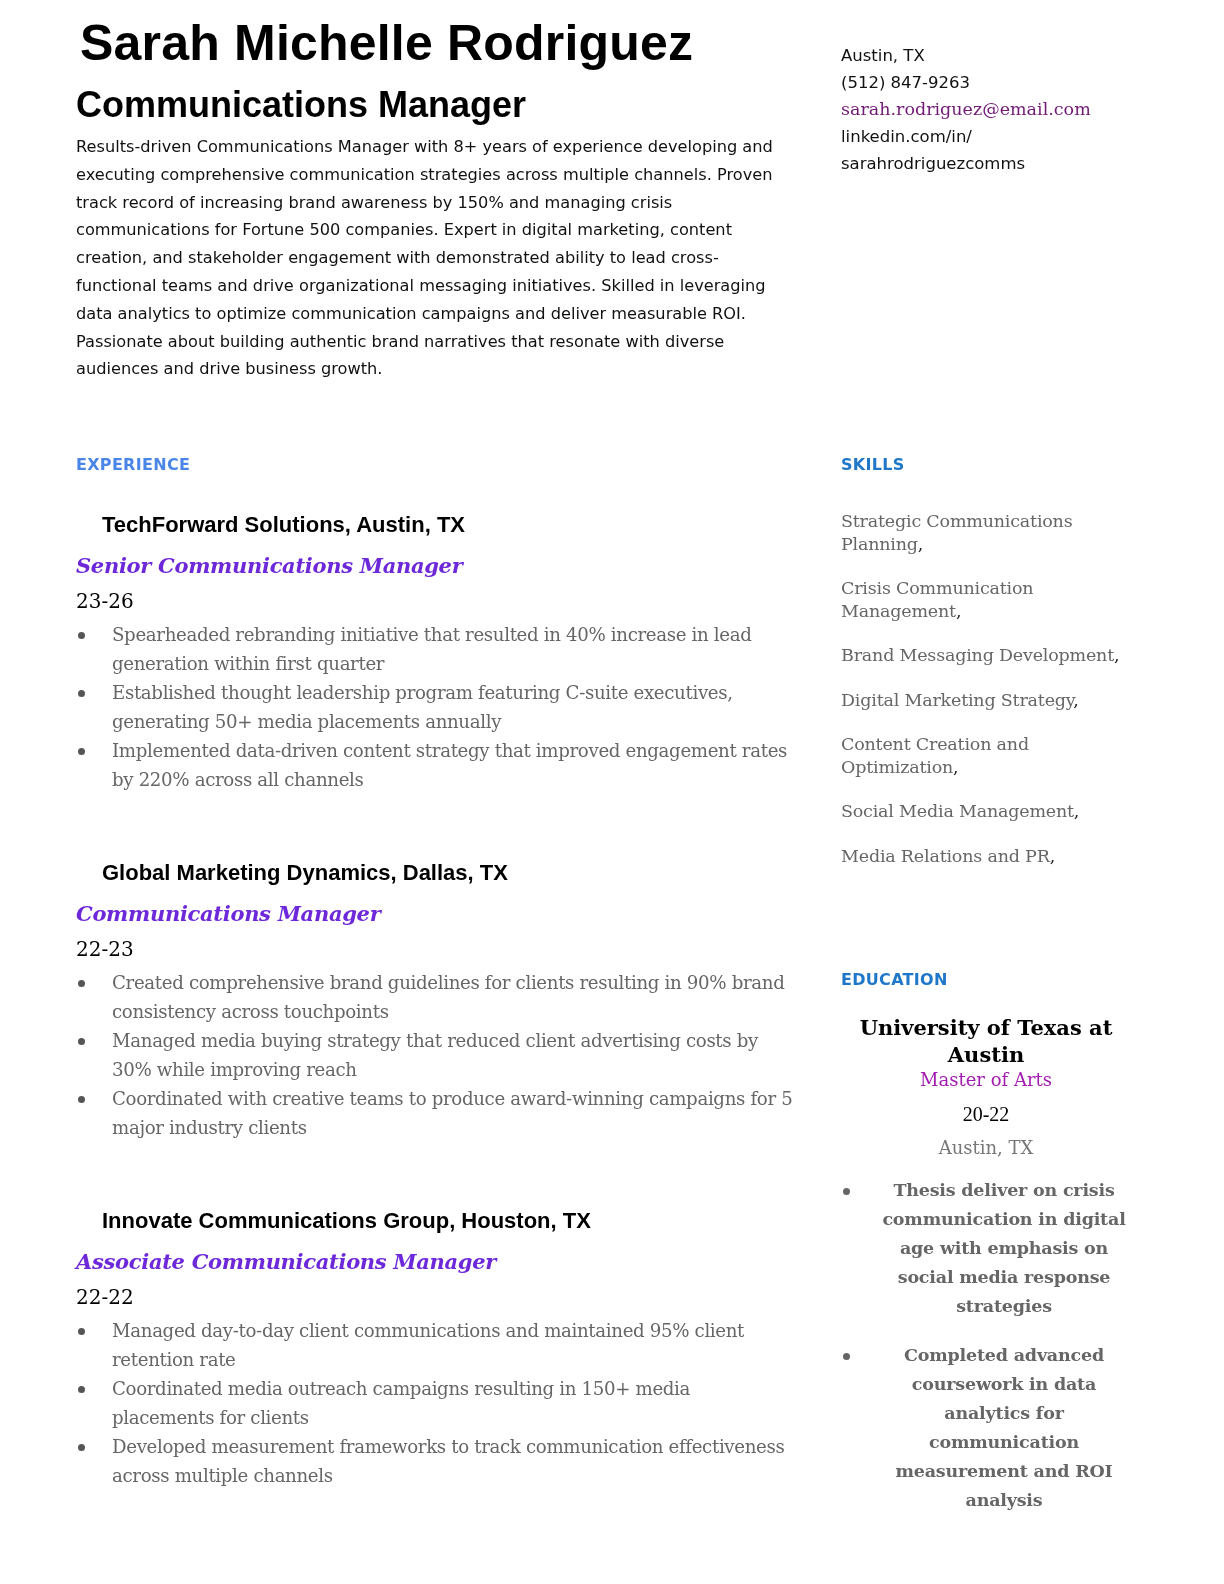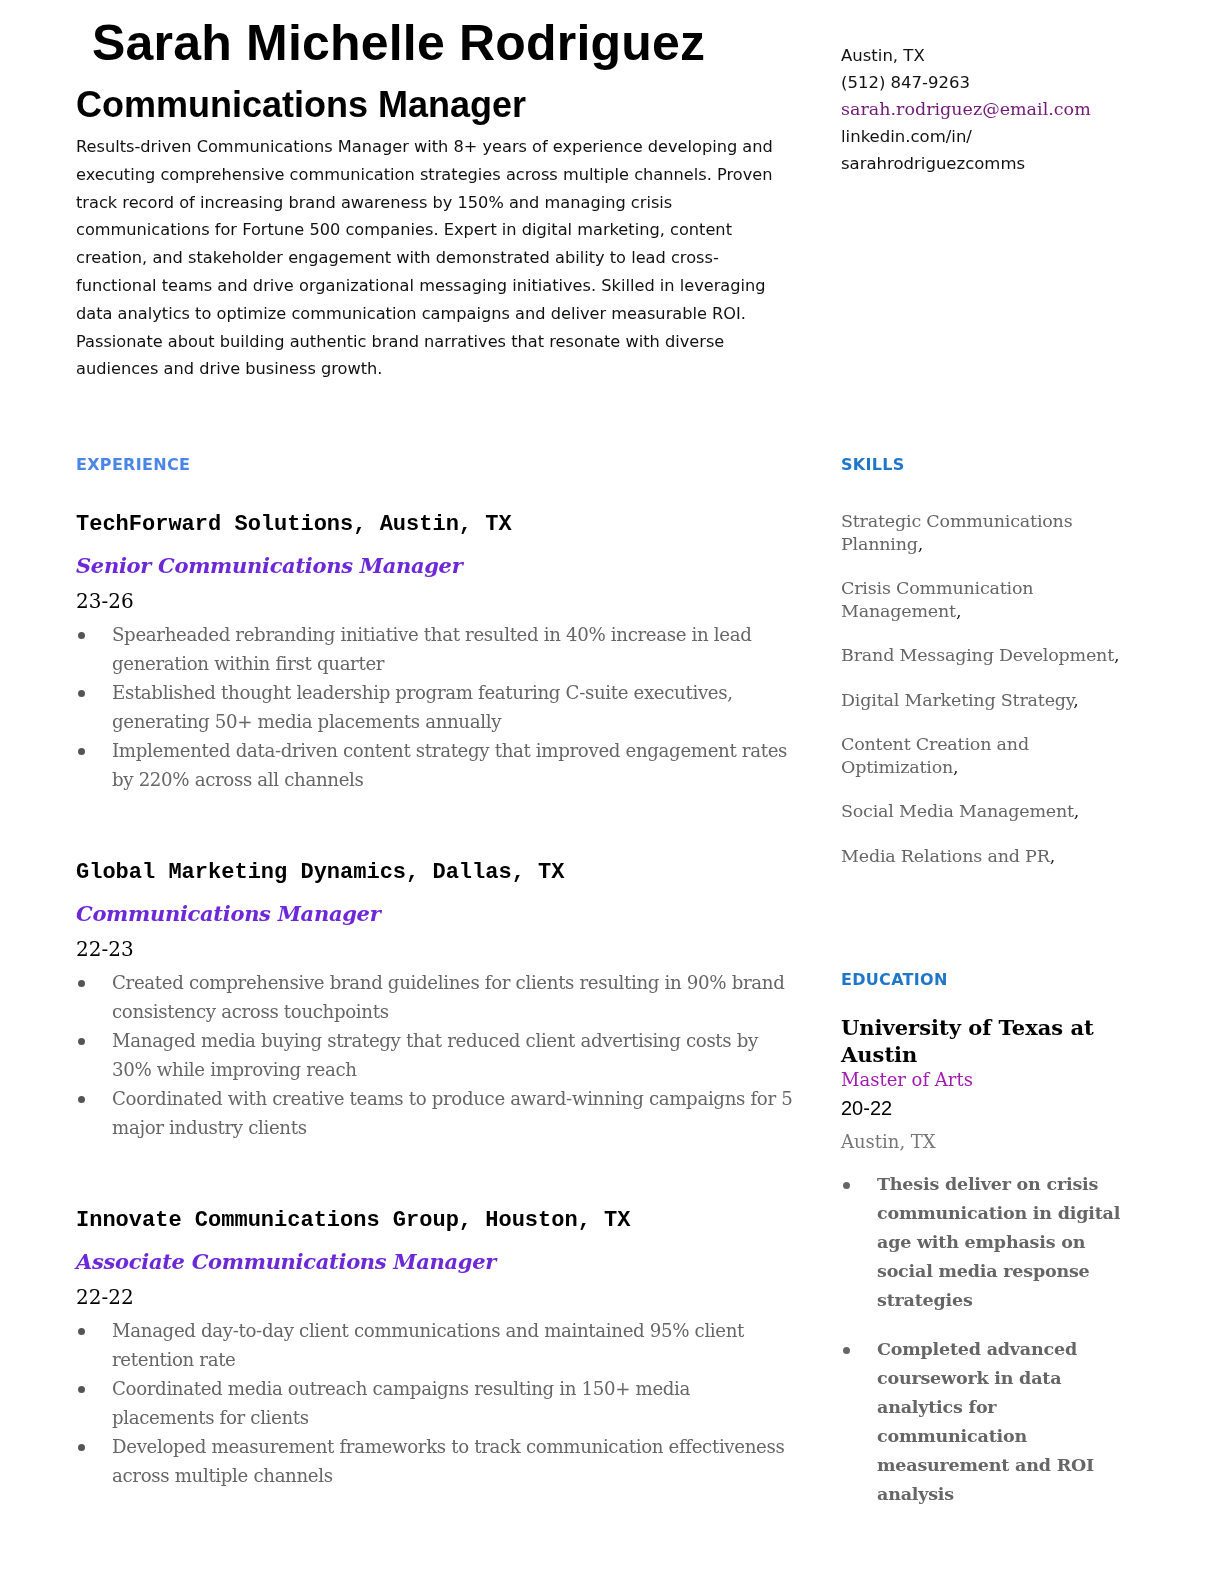--- a/index.html
+++ b/index.html
@@ -1,47 +1,47 @@
 <!DOCTYPE html>
 <html><head>
 <meta charset="utf-8">
 <style>
   html, body { margin: 0; padding: 0; background: #ffffff; }
   body { width: 1224px; height: 1584px; position: relative; overflow: hidden; }
   .left { position: absolute; left: 76px; top: 0; width: 720px; }
   .right { position: absolute; left: 841px; top: 0; width: 290px; }
 
-  .name { position: absolute; top: 14px; left: 16px; font-family: "Liberation Sans", sans-serif; font-weight: 700; font-size: 50px; color: #000; white-space: nowrap; letter-spacing: 0.2px; }
+  .name { position: absolute; top: 14px; left: 4px; font-family: "Liberation Sans", sans-serif; font-weight: 700; font-size: 50px; color: #000; white-space: nowrap; letter-spacing: 0.2px; }
   .title { position: absolute; top: 84px; left: 0; font-family: "Liberation Sans", sans-serif; font-weight: 700; font-size: 36px; color: #000; white-space: nowrap; }
   .summary { position: absolute; top: 133px; left: 0; width: 720px; font-family: "DejaVu Sans", sans-serif; font-size: 16.2px; line-height: 27.8px; color: #111; }
 
   .contact { position: absolute; top: 42px; left: 0; font-family: "DejaVu Sans", sans-serif; font-size: 16.5px; line-height: 27px; color: #111; }
   .contact .email { font-family: "DejaVu Serif", serif; color: #701a75; font-size: 17.5px; }
 
   .section-head { position: absolute; font-family: "DejaVu Sans", sans-serif; font-weight: 700; font-size: 16px; letter-spacing: 0.3px; }
   .exp-head { top: 455px; left: 0; color: #4a86e8; }
   .skills-head { top: 455px; left: 0; color: #1f77c9; }
   .edu-head { top: 970px; left: 0; color: #1f77c9; text-align: center; }
 
   .job { position: absolute; left: 0; width: 720px; }
-  .job .company { font-family: Liberation Mono, monospace; font-weight: 700; font-size: 22px; color: #000; white-space: nowrap; line-height: 28px; }
+  .job .company { font-family: Liberation Sans, sans-serif; font-weight: 700; font-size: 22px; color: #000; white-space: nowrap; line-height: 28px; margin-left: 26px; }
   .job .role { font-family: "DejaVu Serif", serif; font-style: italic; font-weight: 700; font-size: 21px; color: #6d28d9; margin-top: 13px; white-space: nowrap; line-height: 28px; letter-spacing: -0.3px; }
   .job .dates { font-family: "DejaVu Serif", serif; font-size: 20px; color: #000; margin-top: 8px; line-height: 26px; }
   .job ul { list-style: none; margin: 6px 0 0 0; padding: 0; }
   .job li { position: relative; padding-left: 36px; font-family: "DejaVu Serif", serif; font-size: 18.2px; line-height: 29px; color: #666; letter-spacing: -0.35px; }
   .bullet { position: absolute; left: 2px; top: 12px; width: 7px; height: 7px; border-radius: 50%; background: #555; }
 
   .skills { position: absolute; top: 510px; left: 0; width: 290px; }
   .skill { font-family: "DejaVu Serif", serif; font-size: 17.5px; line-height: 22.5px; color: #666; margin-bottom: 22px; letter-spacing: -0.2px; }
   .skill .comma { color: #222; }
 
-  .edu { position: absolute; top: 1014px; left: 0; width: 290px; }
+  .edu { position: absolute; top: 1014px; left: 0; width: 290px; text-align: center; }
   .edu .school { font-family: "DejaVu Serif", serif; font-weight: 700; font-size: 21px; line-height: 27px; color: #000; }
   .edu .degree { font-family: "DejaVu Serif", serif; font-size: 18px; color: #a21caf; line-height: 24px; }
-  .edu .edates { font-family: Liberation Sans, sans-serif; font-size: 20px; color: #000; margin-top: 4px; line-height: 24px; }
+  .edu .edates { font-family: Liberation Serif, serif; font-size: 20px; color: #000; margin-top: 10px; line-height: 24px; }
   .edu .eloc { font-family: "DejaVu Serif", serif; font-size: 18px; color: #777; margin-top: 10px; line-height: 24px; }
   .edu ul { list-style: none; margin: 16px 0 0 0; padding: 0; }
   .edu li { position: relative; padding-left: 36px; font-family: "DejaVu Serif", serif; font-weight: 700; font-size: 17.5px; line-height: 29px; color: #666; margin-bottom: 20px; letter-spacing: -0.2px; }
   .edu .bullet { top: 12px; background: #666; }
 </style>
 </head>
 <body>
 
 <div class="left">
   <div class="name">Sarah Michelle Rodriguez</div>

